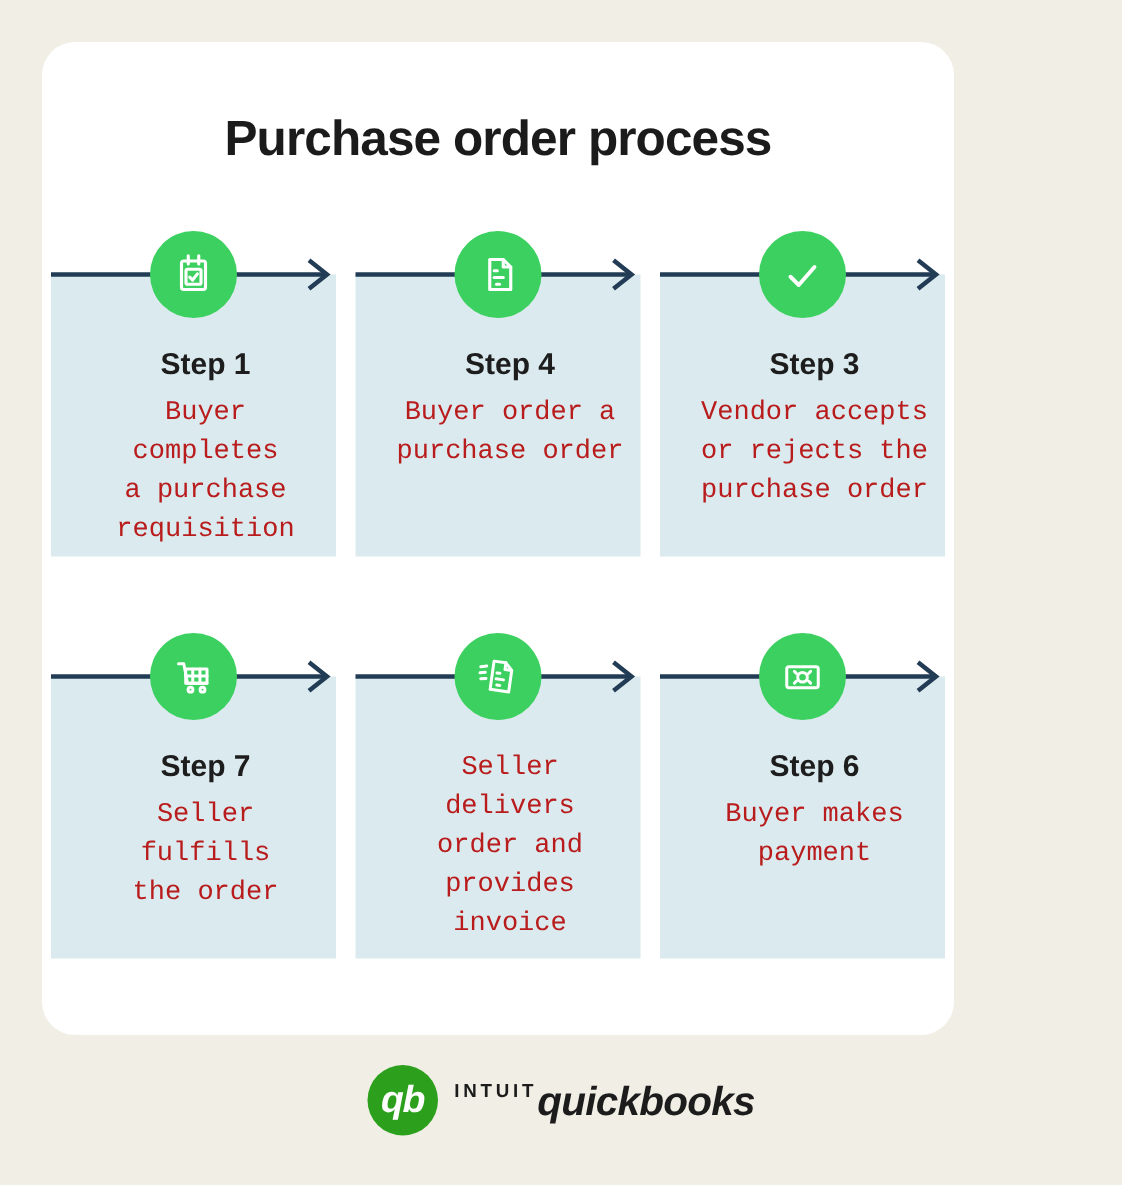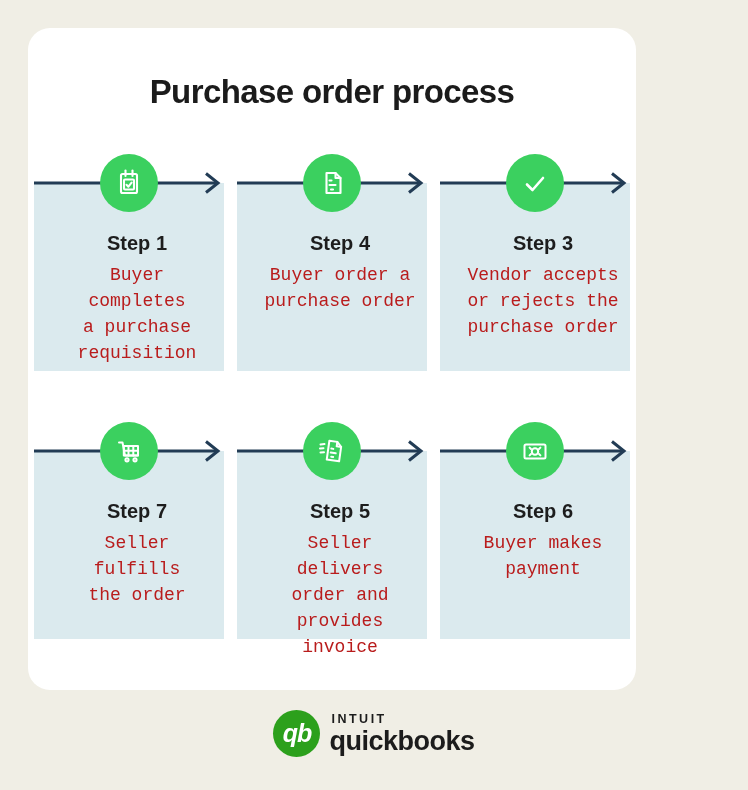--- a/index.html
+++ b/index.html
@@ -69,28 +69,28 @@
     display: flex; justify-content: center; align-items: center; gap: 9px;
   }
   .qb-circle {
     width: 47px; height: 47px; border-radius: 50%;
     background: #2ca01c;
     display: flex; align-items: center; justify-content: center;
     color: #ffffff; font-weight: 700; font-size: 25px;
     letter-spacing: -1px;
     font-style: italic;
   }
-  .brand { display: flex; flex-direction: column; justify-content: center; }
+  .brand { display: flex; flex-direction: row; justify-content: center; }
   .brand-top {
     font-size: 12.5px; font-weight: 700; letter-spacing: 2.5px;
     color: #1c1c1c; line-height: 15px; margin-left: 2px;
   }
   .brand-bottom {
     font-size: 27px; font-weight: 700; letter-spacing: -0.5px;
-    color: #1c1c1c; line-height: 28px;
+    color: #1c1c1c; line-height: 28px; font-style: italic;
   }
   .icon-svg { display: block; }
 </style>
 </head>
 <body>
 
 <div class="card">
 
   <div class="title">Purchase order process</div>
 
@@ -197,21 +197,20 @@
             <line x1="16" y1="15" x2="18" y2="15"></line>
             <line x1="16" y1="19" x2="21" y2="19"></line>
             <line x1="17" y1="23" x2="19" y2="23"></line>
           </g>
           <line x1="5.5" y1="10.5" x2="9.5" y2="10"></line>
           <line x1="5" y1="14.5" x2="8.5" y2="14.2"></line>
           <line x1="5.5" y1="18.5" x2="9" y2="18.3"></line>
         </svg>
       </div>
       <div class="box">
-        <div class="step-label">Step 5</div>
         <div class="step-desc">Seller delivers
 order and
 provides invoice</div>
       </div>
     </div>
 
     <div class="cell">
       <svg class="arrow" viewBox="0 0 190 26">
         <line x1="0" y1="13" x2="183" y2="13" stroke="#223c55" stroke-width="3"></line>
         <polyline points="172,3.5 184,13 172,22.5" fill="none" stroke="#223c55" stroke-width="3"></polyline>

